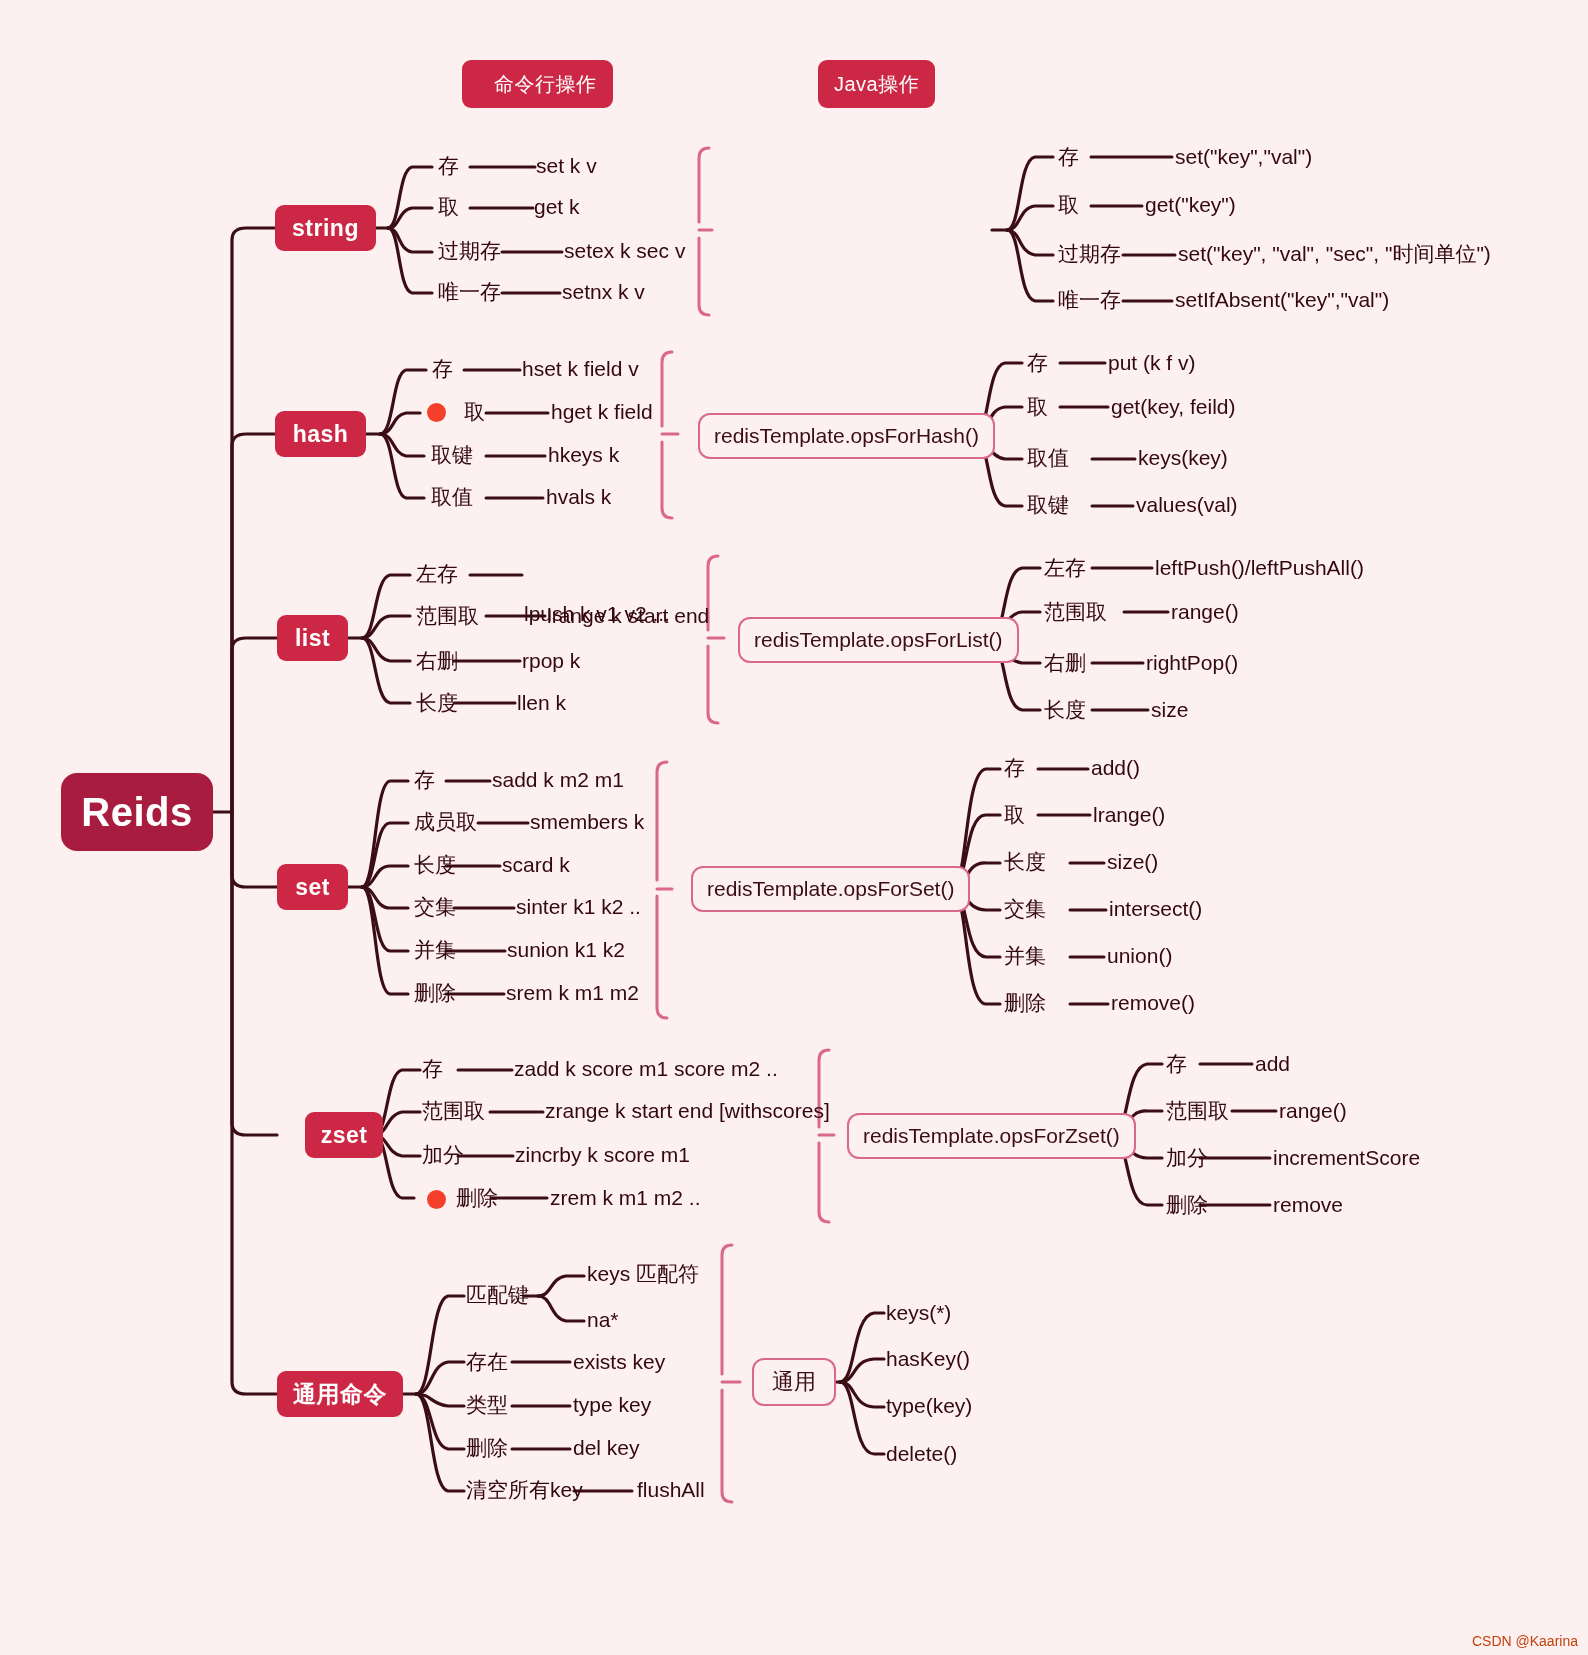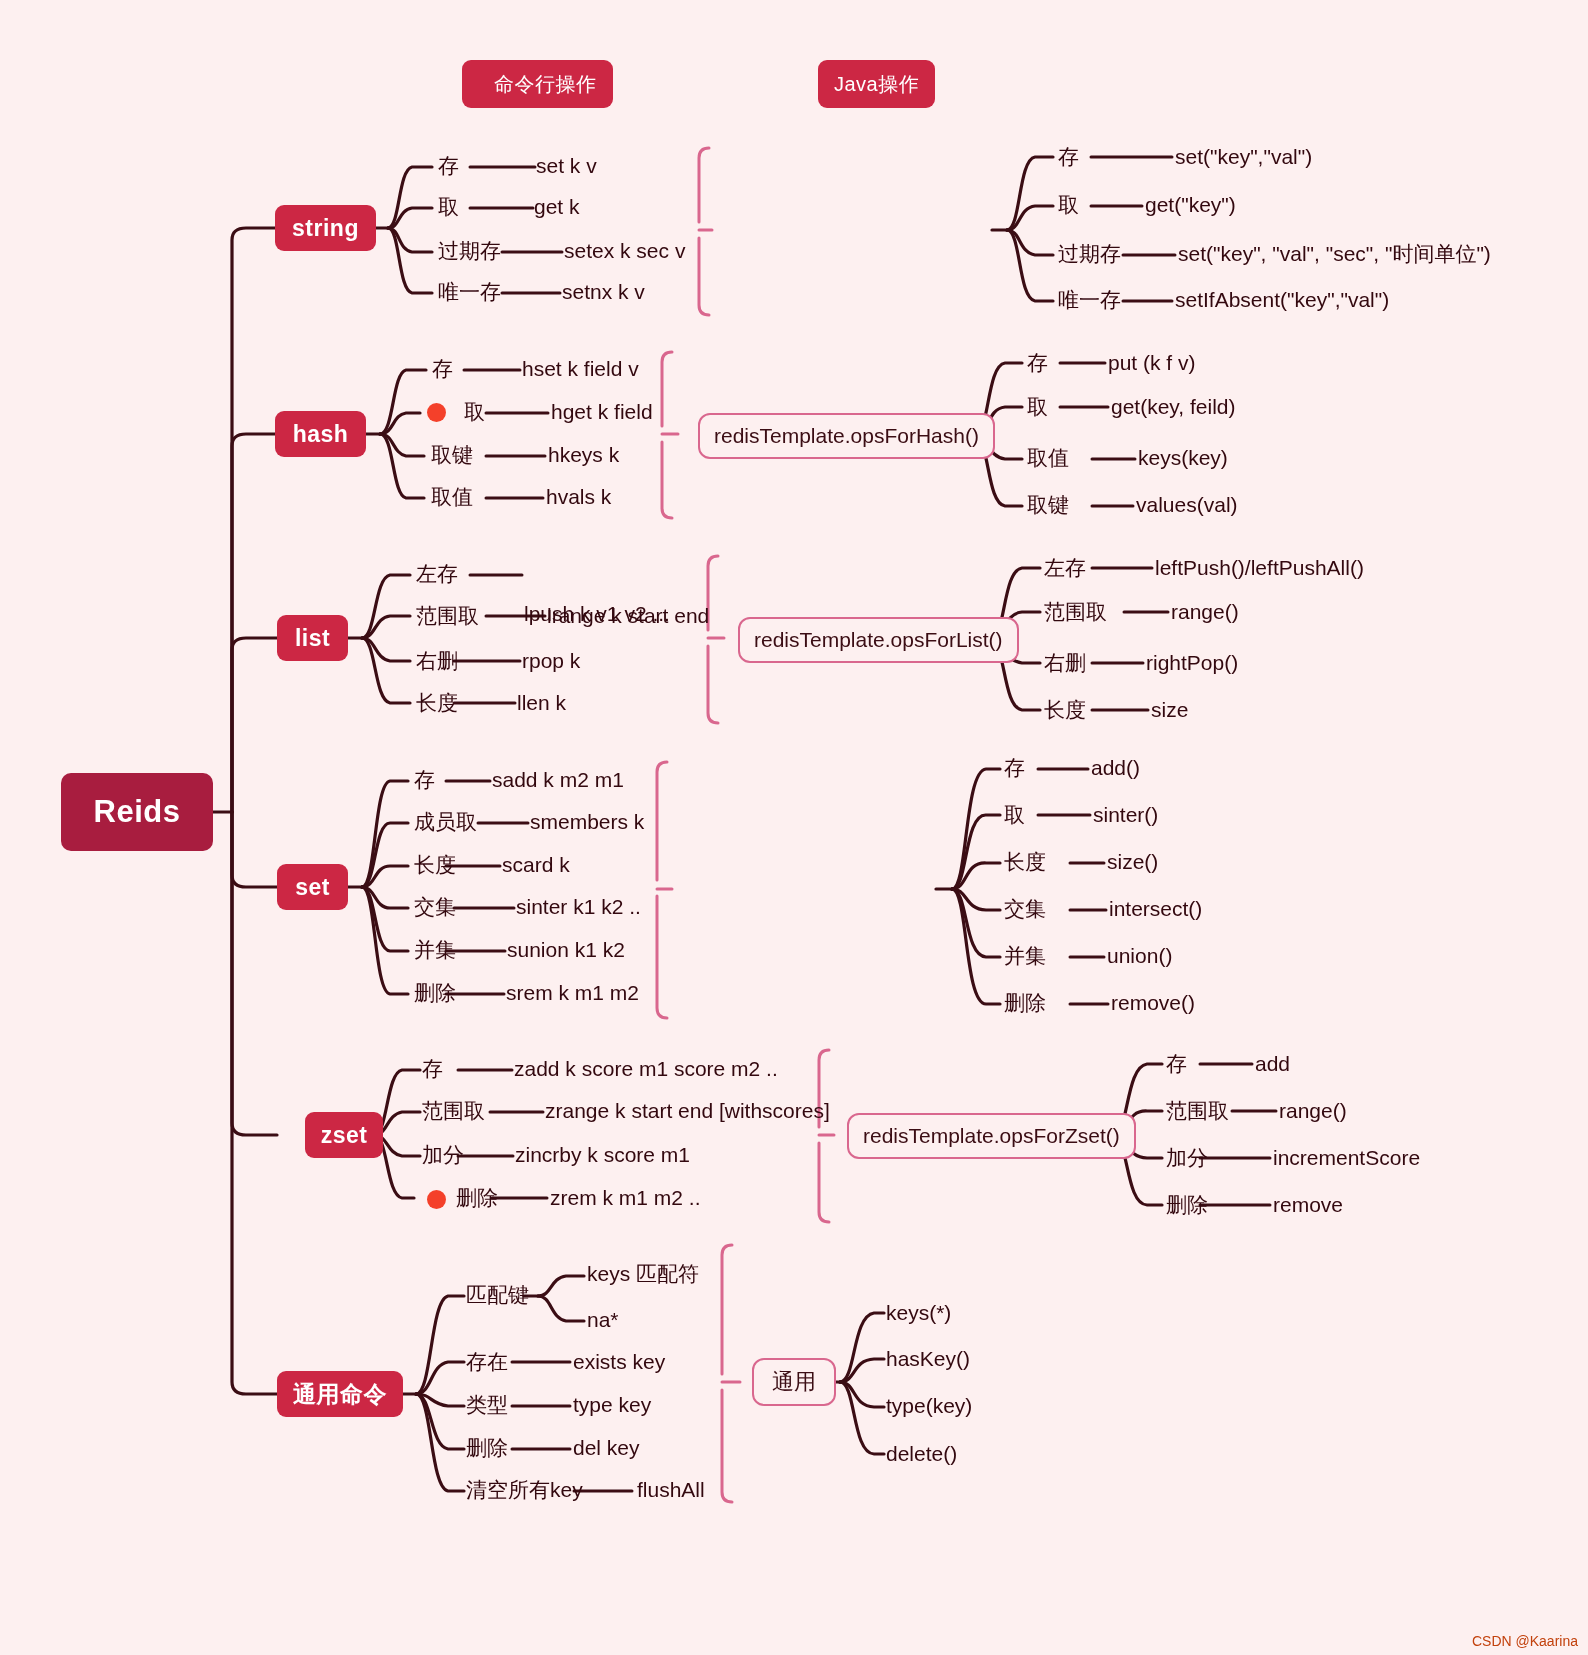--- a/index.html
+++ b/index.html
@@ -20,21 +20,21 @@
     background:#cc2744;color:#ffffff;
     border-radius:9px;
     font-weight:bold;
     display:flex;align-items:center;justify-content:center;
     letter-spacing:.5px;
     white-space:nowrap;
   }
   .pill.header{font-size:20px;padding:0 16px;height:48px;font-weight:normal;}
   .pill.type{font-size:23px;padding:0 18px;height:46px;}
   .pill.root{
-    background:#a81d3f;font-size:31px;border-radius:10px;
+    background:#a81d3f;font-size:40px;border-radius:16px;
     width:152px;height:78px;
   }
   .pill.generic{font-size:23px;padding:0 16px;height:46px;}
 
   
   .outlined{
     background:#fdf0f0;color:#3b0d14;
     border:2.5px solid #d9678e;
     border-radius:12px;
     display:flex;align-items:center;justify-content:center;
@@ -298,25 +298,26 @@
   <div class="node txt val" style="left:530px;top:811px;">smembers k</div>
   <div class="node txt lbl" style="left:414px;top:854px;">长度</div>
   <div class="node txt val" style="left:502px;top:854px;">scard k</div>
   <div class="node txt lbl" style="left:414px;top:896px;">交集</div>
   <div class="node txt val" style="left:516px;top:896px;">sinter k1 k2 ..</div>
   <div class="node txt lbl" style="left:414px;top:939px;">并集</div>
   <div class="node txt val" style="left:507px;top:939px;">sunion k1  k2</div>
   <div class="node txt lbl" style="left:414px;top:982px;">删除</div>
   <div class="node txt val" style="left:506px;top:982px;">srem k m1 m2</div>
 
+  <div class="node outlined" style="left:691px;top:866px;">redisTemplate.opsForSet()</div>
 
   <div class="node txt lbl" style="left:1004px;top:757px;">存</div>
   <div class="node txt val" style="left:1091px;top:757px;">add()</div>
   <div class="node txt lbl" style="left:1004px;top:804px;">取</div>
-  <div class="node txt val" style="left:1093px;top:804px;">sinter()</div>
+  <div class="node txt val" style="left:1093px;top:804px;">lrange()</div>
   <div class="node txt lbl" style="left:1004px;top:851px;">长度</div>
   <div class="node txt val" style="left:1107px;top:851px;">size()</div>
   <div class="node txt lbl" style="left:1004px;top:898px;">交集</div>
   <div class="node txt val" style="left:1109px;top:898px;">intersect()</div>
   <div class="node txt lbl" style="left:1004px;top:945px;">并集</div>
   <div class="node txt val" style="left:1107px;top:945px;">union()</div>
   <div class="node txt lbl" style="left:1004px;top:992px;">删除</div>
   <div class="node txt val" style="left:1111px;top:992px;">remove()</div>
 
   <div class="node pill type" style="left:277px;top:1112px;width:78px;margin-left:28px;">zset</div>

